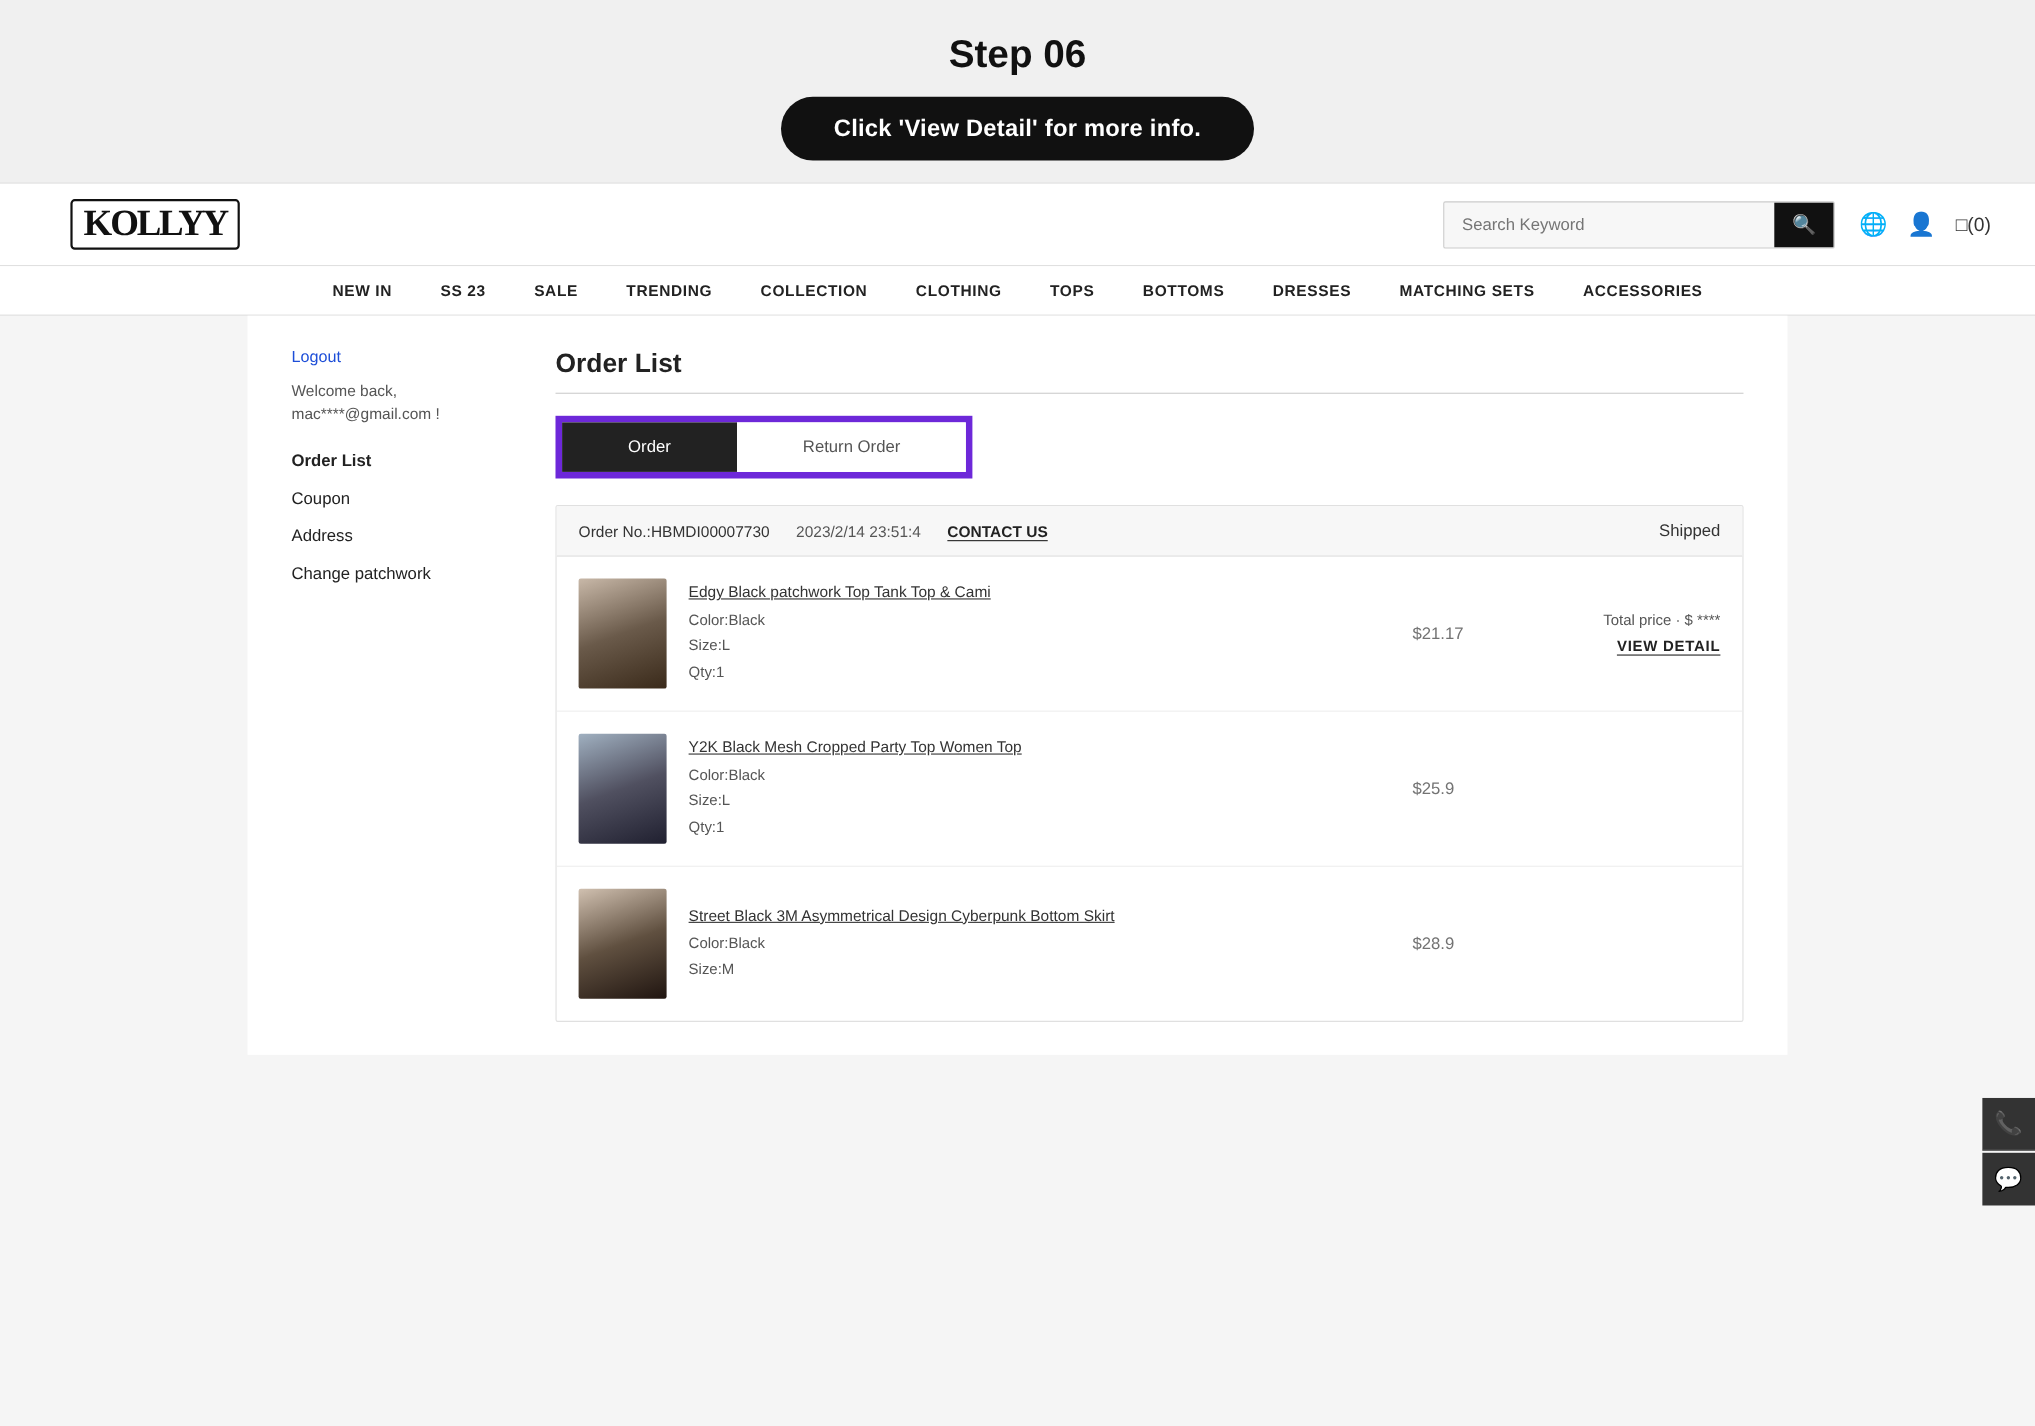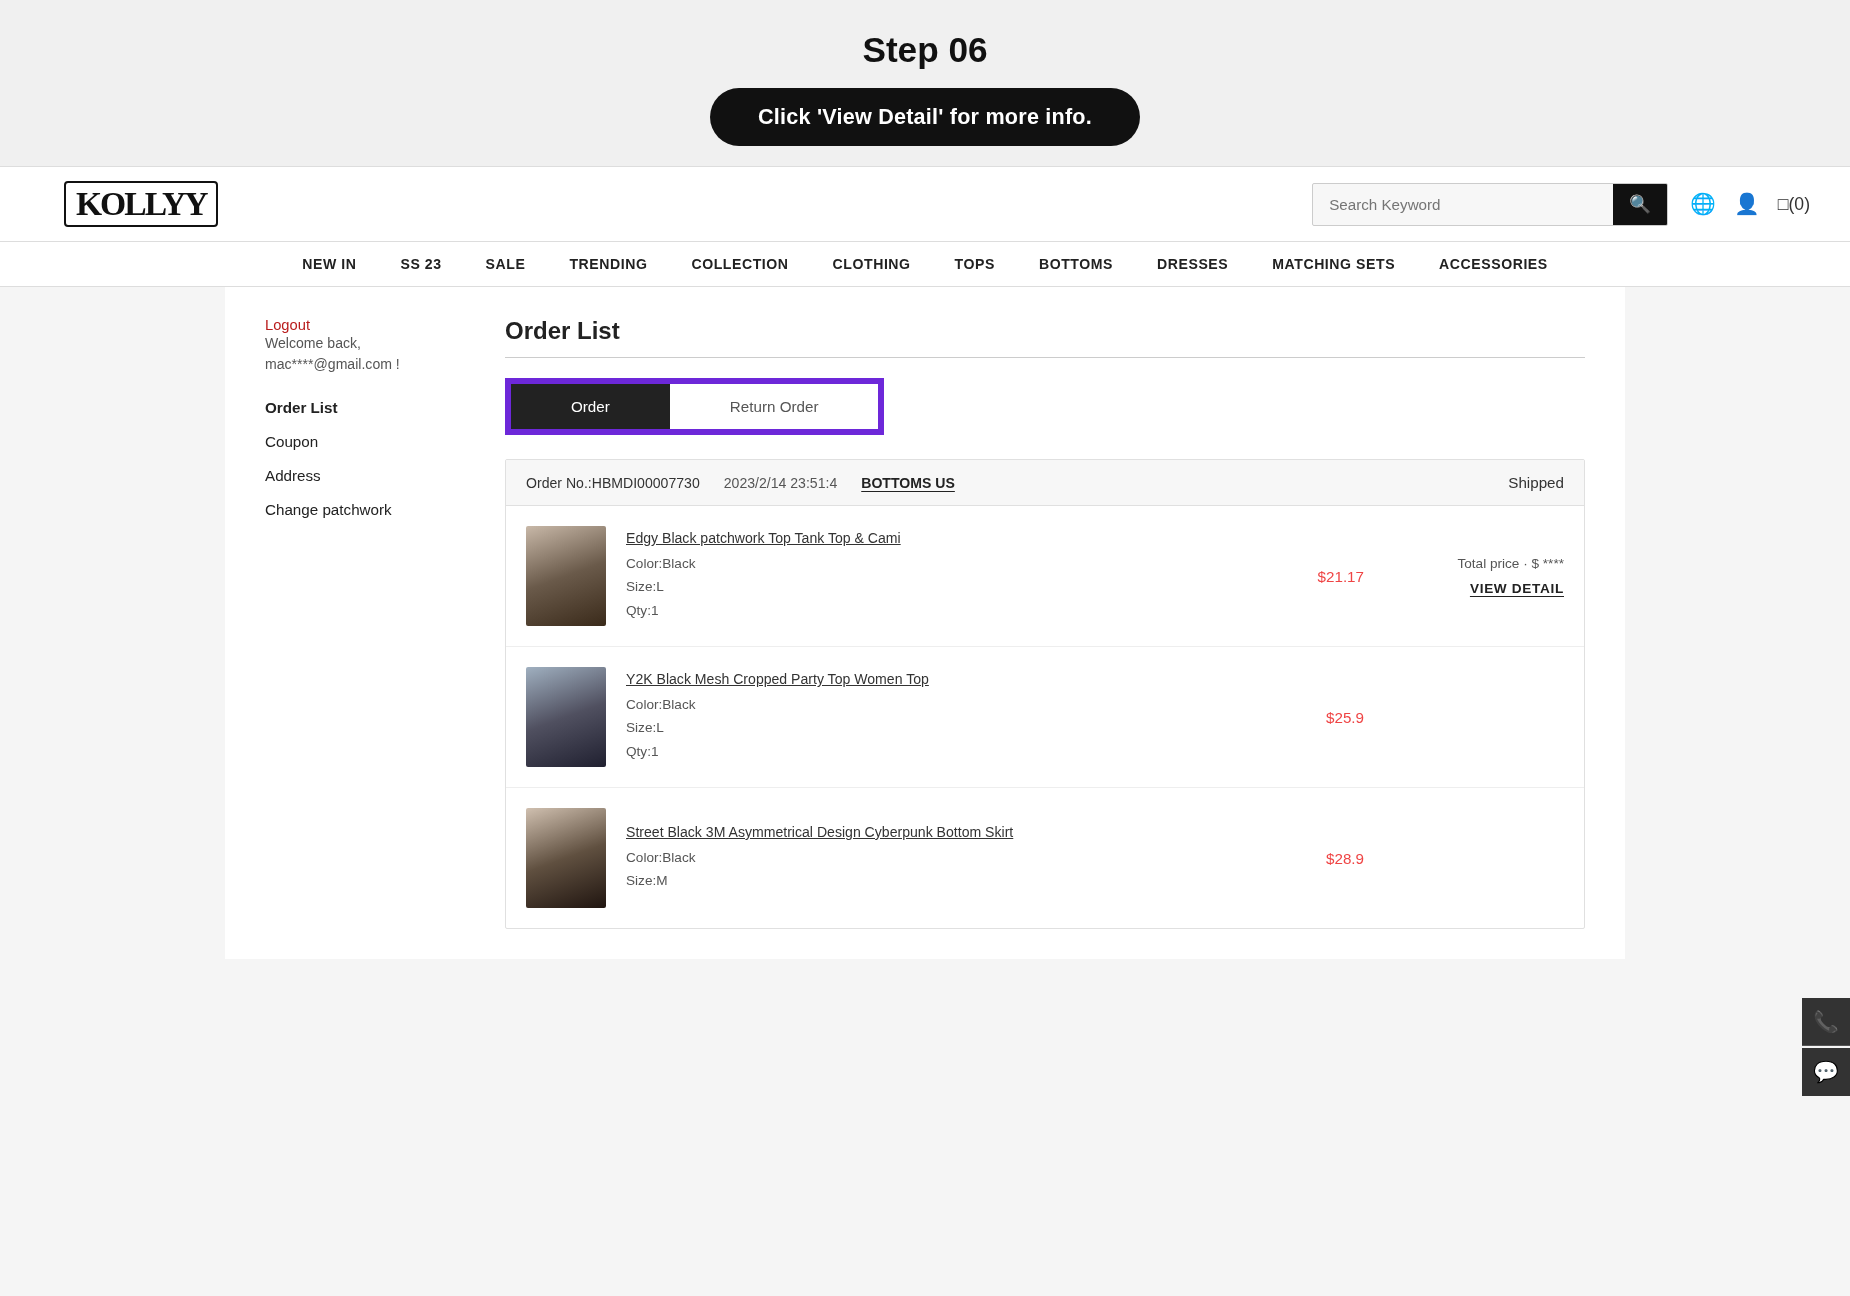--- a/index.html
+++ b/index.html
@@ -134,21 +134,22 @@
       min-height: 600px;
     }
 
     
     .sidebar {
       width: 200px;
       flex-shrink: 0;
     }
     .sidebar-logout {
       font-size: 0.92rem;
-      color: #b91c1c;
+      color: #1d4ed8;
+      margin-bottom: 12px;
       cursor: pointer;
     }
     .sidebar-welcome {
       font-size: 0.88rem;
       color: #555;
       margin-bottom: 24px;
       line-height: 1.5;
     }
     .sidebar-nav {
       list-style: none;
@@ -265,23 +266,23 @@
       margin-bottom: 6px;
       cursor: pointer;
     }
     .item-color, .item-size, .item-qty {
       font-size: 0.85rem;
       color: #555;
       line-height: 1.7;
     }
     .item-price {
       font-size: 0.95rem;
-      color: #ef4444;
+      color: #737373;
       width: 80px;
-      text-align: right;
+      text-align: left;
     }
     .item-actions {
       width: 180px;
       text-align: right;
     }
     .total-price-text {
       font-size: 0.85rem;
       color: #555;
       margin-bottom: 8px;
     }
@@ -426,21 +427,21 @@
     <div class="order-tabs">
       <button class="tab-btn active">Order</button>
       <button class="tab-btn">Return Order</button>
     </div>
 
     <div class="order-card">
 
       <div class="order-card-header">
         <span class="order-no">Order No.:HBMDI00007730</span>
         <span class="order-date">2023/2/14 23:51:4</span>
-        <span class="order-contact">BOTTOMS US</span>
+        <span class="order-contact">CONTACT US</span>
         <span class="order-status">Shipped</span>
       </div>
 
       <div class="order-item">
         <div class="item-image-placeholder img-block-1"></div>
         <div class="item-info">
           <div class="item-name">Edgy Black patchwork Top Tank Top &amp; Cami</div>
           <div class="item-color">Color:Black</div>
           <div class="item-size">Size:L</div>
           <div class="item-qty">Qty:1</div>

